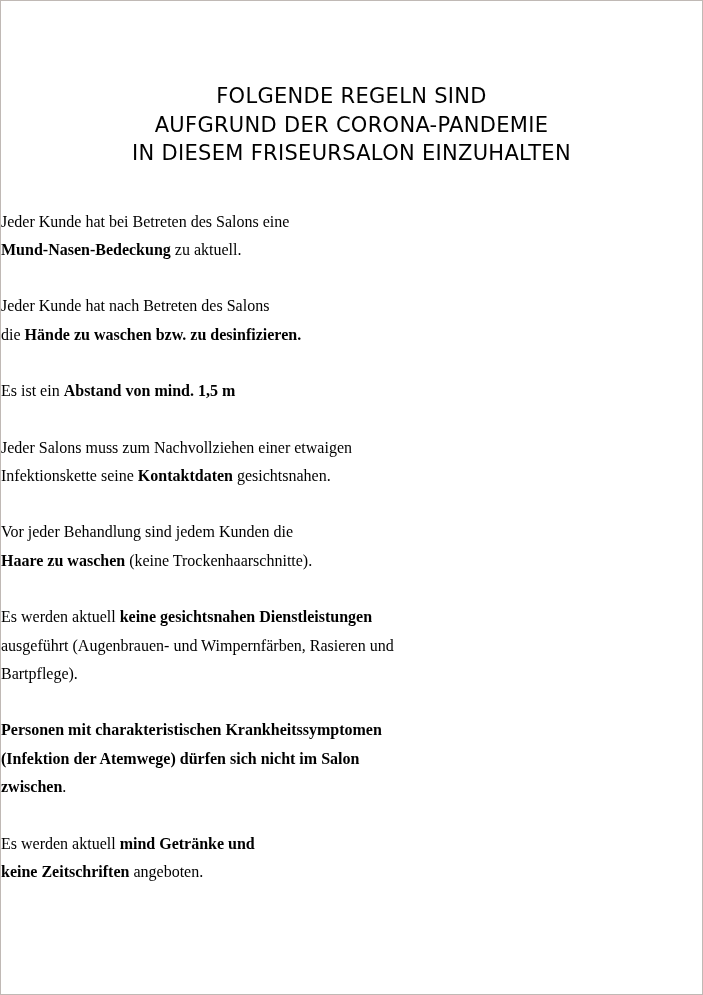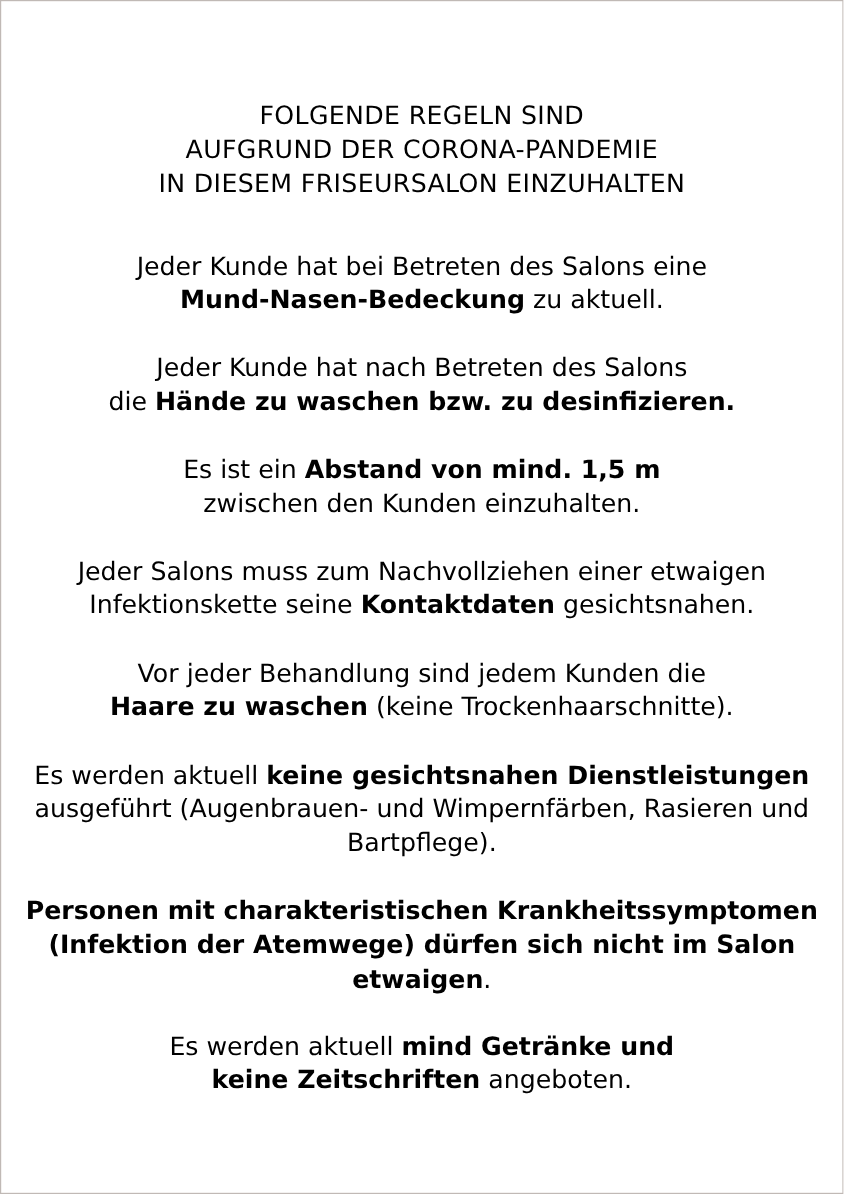--- a/index.html
+++ b/index.html
@@ -28,23 +28,24 @@
     text-align: center;
   }
   .doc-title .title-line {
     display: block;
   }
   .rules {
     margin: 0;
   }
   .rule {
     margin: 0 0 28px 0;
-    font-size: 21px;
+    font-size: 16px;
     line-height: 28.4px;
-    text-align: center;
+    text-align: left;
+    font-family: Liberation Serif, serif;
   }
   .rule .line {
     display: block;
   }
   .rule strong {
     font-weight: bold;
   }
 </style>
 </head>
 <body>
@@ -59,38 +60,37 @@
       <p class="rule">
         <span class="line"><span>Jeder Kunde hat bei Betreten des Salons eine</span></span>
         <span class="line"><strong>Mund-Nasen-Bedeckung</strong><span> zu aktuell.</span></span>
       </p>
       <p class="rule">
         <span class="line"><span>Jeder Kunde hat nach Betreten des Salons</span></span>
         <span class="line"><span>die </span><strong>Hände zu waschen bzw. zu desinfizieren.</strong></span>
       </p>
       <p class="rule">
         <span class="line"><span>Es ist ein </span><strong>Abstand von mind. 1,5 m</strong></span>
-        <span class="line"><span>zwischen den Kunden einzuhalten.</span></span>
       </p>
       <p class="rule">
         <span class="line"><span>Jeder Salons muss zum Nachvollziehen einer etwaigen</span></span>
         <span class="line"><span>Infektionskette seine </span><strong>Kontaktdaten</strong><span> gesichtsnahen.</span></span>
       </p>
       <p class="rule">
         <span class="line"><span>Vor jeder Behandlung sind jedem Kunden die</span></span>
         <span class="line"><strong>Haare zu waschen</strong><span> (keine Trockenhaarschnitte).</span></span>
       </p>
       <p class="rule">
         <span class="line"><span>Es werden aktuell </span><strong>keine gesichtsnahen Dienstleistungen</strong></span>
         <span class="line"><span>ausgeführt (Augenbrauen- und Wimpernfärben, Rasieren und</span></span>
         <span class="line"><span>Bartpflege).</span></span>
       </p>
       <p class="rule">
         <span class="line"><strong>Personen mit charakteristischen Krankheitssymptomen</strong></span>
         <span class="line"><strong>(Infektion der Atemwege) dürfen sich nicht im Salon</strong></span>
-        <span class="line"><strong>etwaigen</strong><span>.</span></span>
+        <span class="line"><strong>zwischen</strong><span>.</span></span>
       </p>
       <p class="rule">
         <span class="line"><span>Es werden aktuell </span><strong>mind Getränke und</strong></span>
         <span class="line"><strong>keine Zeitschriften</strong><span> angeboten.</span></span>
       </p>
     </div>
 </div>
 
 </body></html>

